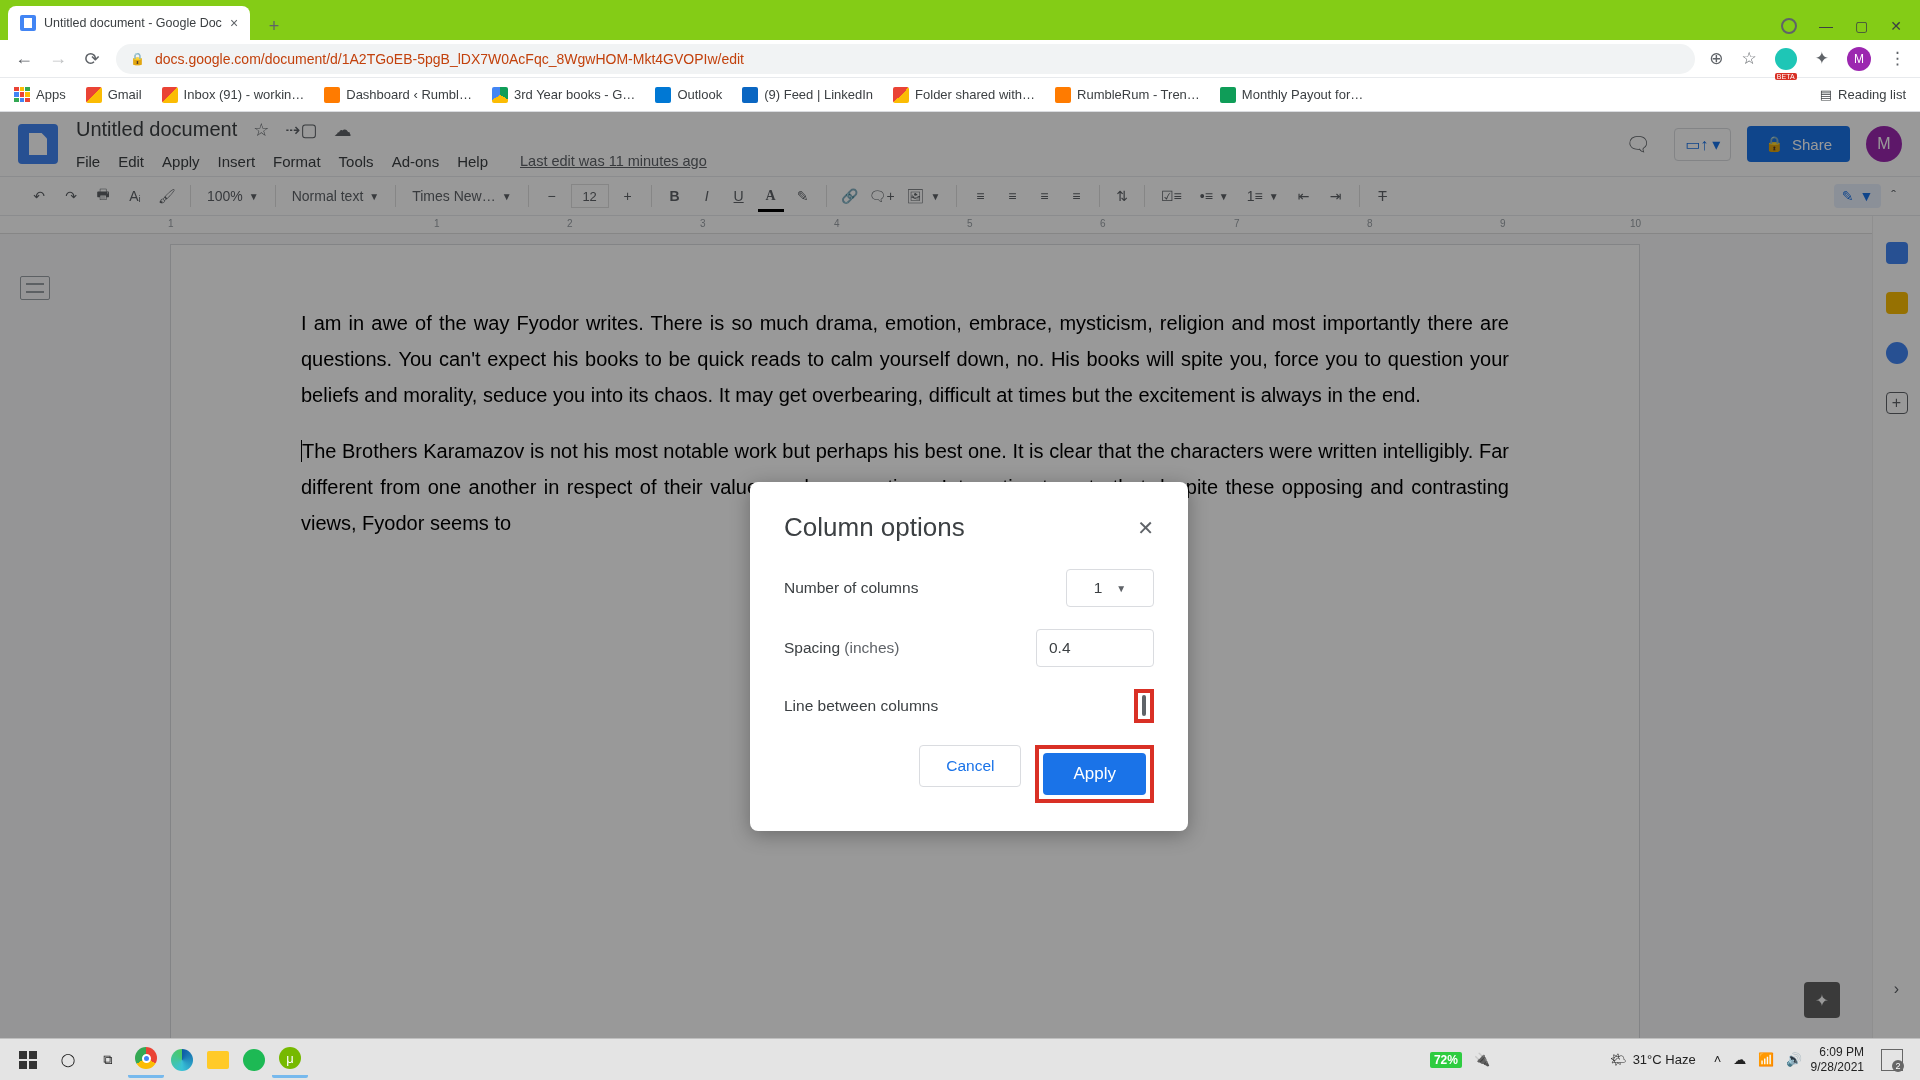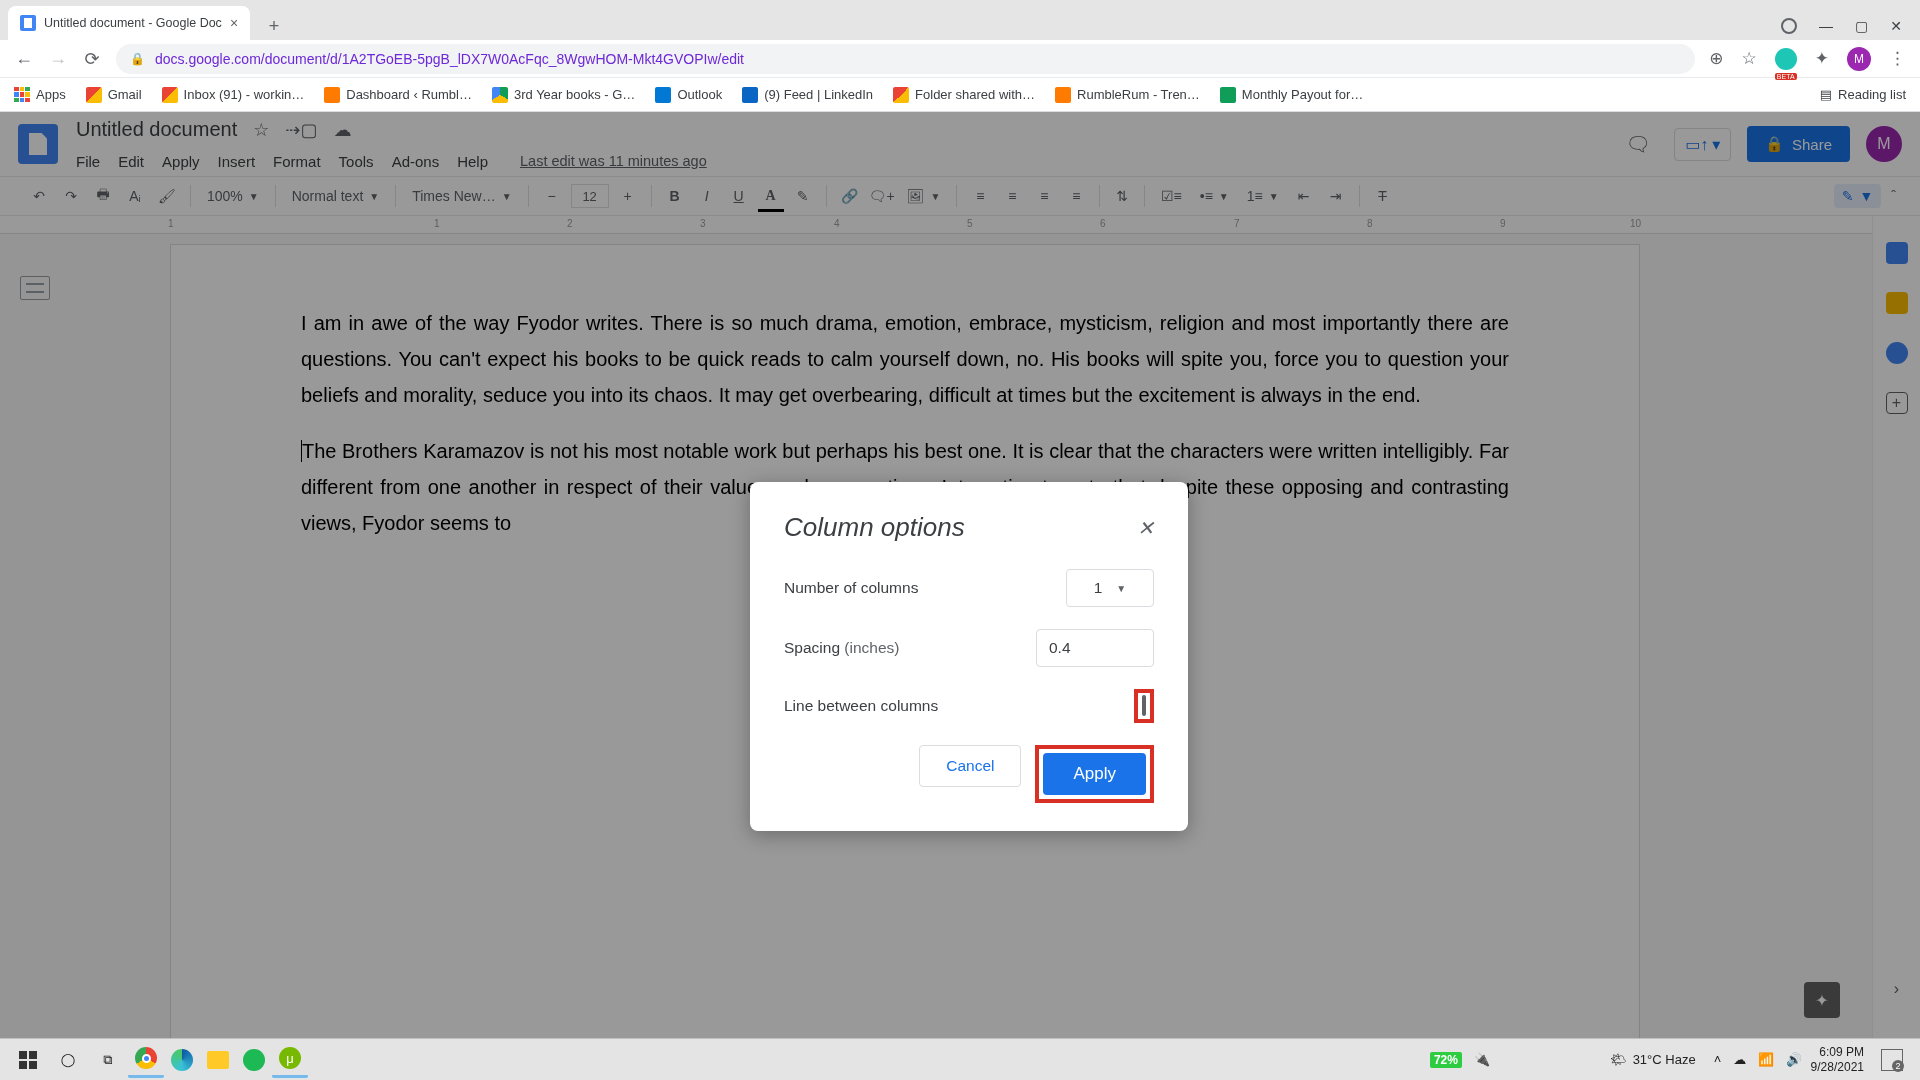--- a/index.html
+++ b/index.html
@@ -1,32 +1,32 @@
 <!DOCTYPE html>
 <html><head>
 <meta charset="utf-8">
 <style>
   * { box-sizing: border-box; margin: 0; padding: 0; font-family: "Segoe UI", Arial, sans-serif; }
   html, body { width: 1920px; height: 1080px; overflow: hidden; background: #fff; }
 
   
-  .tabstrip { height: 40px; background: #e5e5e5; display: flex; align-items: flex-end; }
+  .tabstrip { height: 40px; background: #84cc16; display: flex; align-items: flex-end; }
   .tab { display: flex; align-items: center; gap: 8px; height: 34px; background: #fff; border-radius: 8px 8px 0 0; padding: 0 12px; margin-left: 8px; min-width: 240px; font-size: 12.5px; color: #3c4043; }
   .tab .favicon { width: 16px; height: 16px; background: #4285f4; border-radius: 2px; display:flex; align-items:center; justify-content:center; }
   .tab .favicon::after { content:""; width:8px; height:10px; background:#fff; }
   .tab .close { margin-left: auto; font-size: 14px; color:#5f6368; }
   .newtab { width: 28px; height: 28px; display:flex; align-items:center; justify-content:center; margin-left:10px; color:#5f6368; font-size:18px; }
   .win-controls { margin-left:auto; display:flex; gap:22px; padding:0 18px 6px 0; color:#3c4043; font-size:14px; align-items:center;}
   .profile-dot { width:16px; height:16px; border-radius:50%; border:2px solid #5f6368; display:inline-block; }
 
   .addrbar { height: 38px; background:#fff; display:flex; align-items:center; gap:14px; padding:0 14px; border-bottom:1px solid #e8eaed;}
   .nav-icon { width:20px; height:20px; color:#5f6368; display:flex; align-items:center; justify-content:center; font-size:18px; }
   .urlbox { flex:1; height:30px; background:#f1f3f4; border-radius:15px; display:flex; align-items:center; padding:0 14px; gap:10px; color:#5f6368; font-size:14px;}
   .urlbox .lock { font-size:12px; }
-  .urlbox .url { color:#6d28d9; }
+  .urlbox .url { color:#c2410c; }
   .right-icons { display:flex; align-items:center; gap:18px; color:#5f6368; font-size:17px;}
   .ext-badge { position:relative; width:22px; height:22px; border-radius:50%; background:#1ec6b6; display:flex; align-items:center; justify-content:center; }
   .ext-badge::after { content:"BETA"; position:absolute; bottom:-10px; font-size:7px; background:#d93025; color:#fff; padding:0 2px; border-radius:2px;}
   .avatar-sm { width:24px; height:24px; border-radius:50%; background:#9c27b0; color:#fff; display:flex; align-items:center; justify-content:center; font-size:12px; }
 
   .bookbar { height: 34px; background:#fff; display:flex; align-items:center; gap:20px; padding:0 14px; border-bottom:1px solid #dadce0; font-size:13px; color:#3c4043;}
   .bk { display:flex; align-items:center; gap:6px; white-space:nowrap; }
   .bk-icon { width:16px; height:16px; border-radius:2px; display:inline-block; }
   .apps-icon { width:16px; height:16px; display:grid; grid-template-columns:repeat(3,1fr); grid-template-rows:repeat(3,1fr); gap:1px;}
   .apps-icon span{ background:#ea4335; } .apps-icon span:nth-child(2){background:#fbbc04;} .apps-icon span:nth-child(3){background:#34a853;} .apps-icon span:nth-child(4){background:#4285f4;} .apps-icon span:nth-child(5){background:#ea4335;} .apps-icon span:nth-child(6){background:#fbbc04;} .apps-icon span:nth-child(7){background:#34a853;} .apps-icon span:nth-child(8){background:#4285f4;} .apps-icon span:nth-child(9){background:#ea4335;}
@@ -80,21 +80,21 @@
   
   .sidepanel{ position:absolute; right:0; top:0; width:48px; height:100%; background:#fff; border-left:1px solid #eee; display:flex; flex-direction:column; align-items:center; gap:28px; padding-top:26px;}
   .sp-ic{ width:22px; height:22px; border-radius:4px;}
   .sp-arrow{ margin-top:auto; margin-bottom:40px; color:#5f6368; font-size:16px;}
 
   
   .scrim{ position:absolute; inset:0; background:rgba(0,0,0,0.4);}
 
   
   .dialog{ position:absolute; top:370px; left:750px; width:438px; background:#fff; border-radius:8px; box-shadow:0 4px 20px rgba(0,0,0,.3); padding:30px 34px 28px;}
-  .dlg-title-row{ display:flex; align-items:center; justify-content:space-between; margin-bottom:26px;font-style:italic;}
+  .dlg-title-row{ display:flex; align-items:center; justify-content:space-between; margin-bottom:26px;}
   .dlg-title{ font-size:26px; color:#3c4043; font-family:"Google Sans", Arial, sans-serif;}
   .dlg-close{ font-size:20px; color:#5f6368;}
   .dlg-row{ display:flex; align-items:center; justify-content:space-between; margin-bottom:22px; font-size:15.5px; color:#3c4043;}
   .inches{ color:#5f6368;text-align:right;}
   .dd-box{ width:88px; height:38px; border:1px solid #dadce0; border-radius:4px; display:flex; align-items:center; justify-content:center; gap:14px;}
   .dd-box .caret{ font-size:10px; color:#5f6368;}
   .inp-box{ width:118px; height:38px; border:1px solid #dadce0; border-radius:4px; display:flex; align-items:center; padding:0 12px;}
   .chk-outer{ border:4px solid #d93025; padding:4px; display:inline-block;}
   .chk{ width:20px; height:20px; border:2px solid #5f6368; border-radius:2px;}
   .dlg-actions{ display:flex; justify-content:flex-end; gap:14px; margin-top:12px;}

